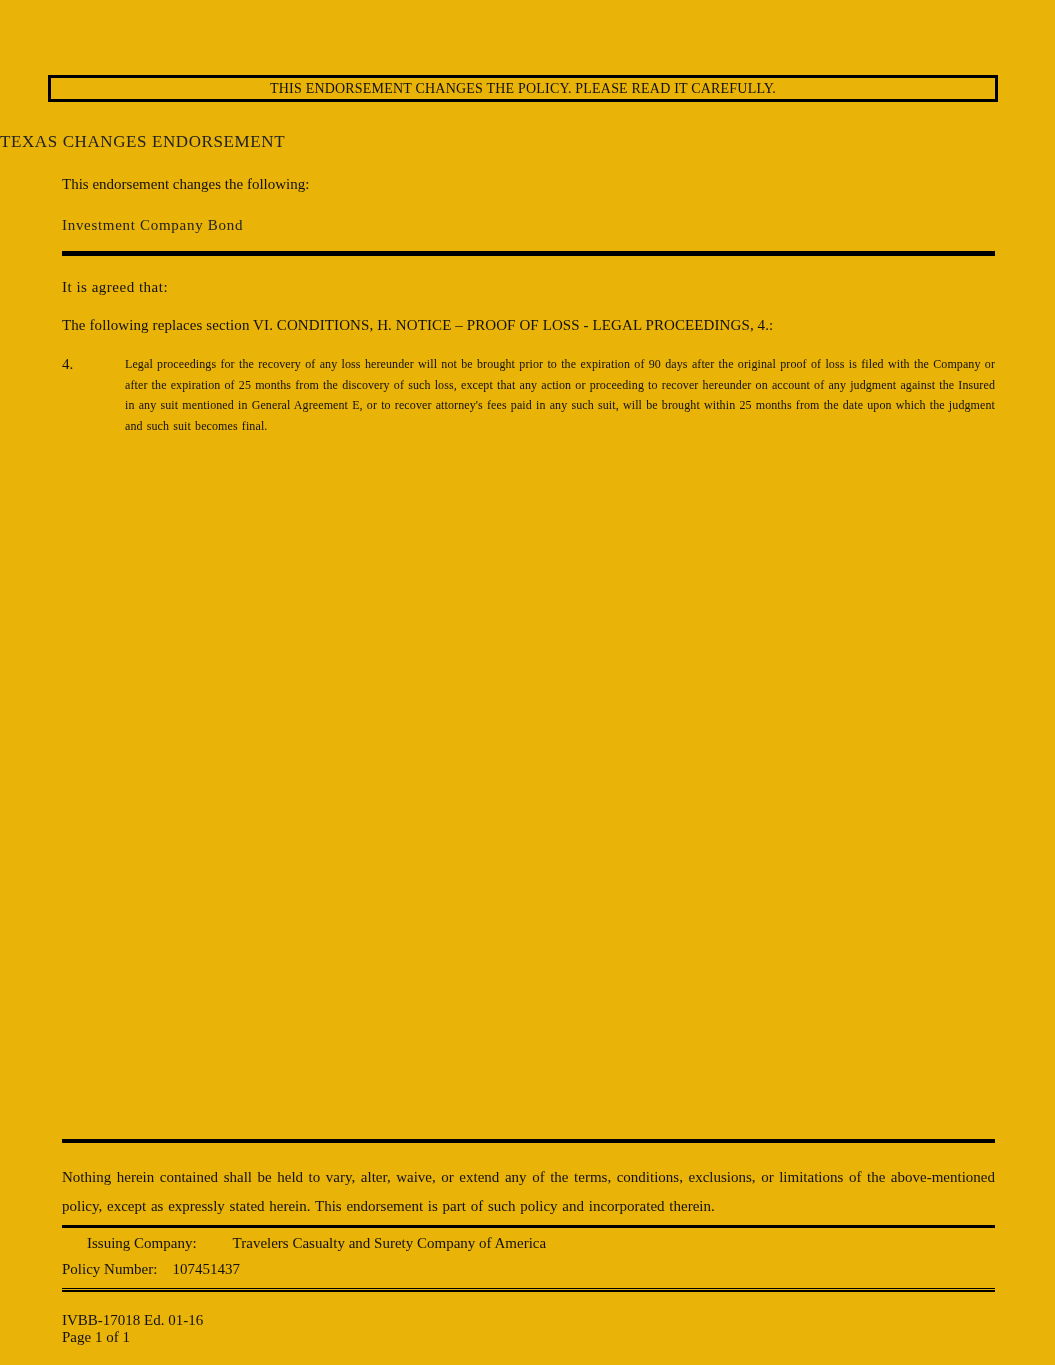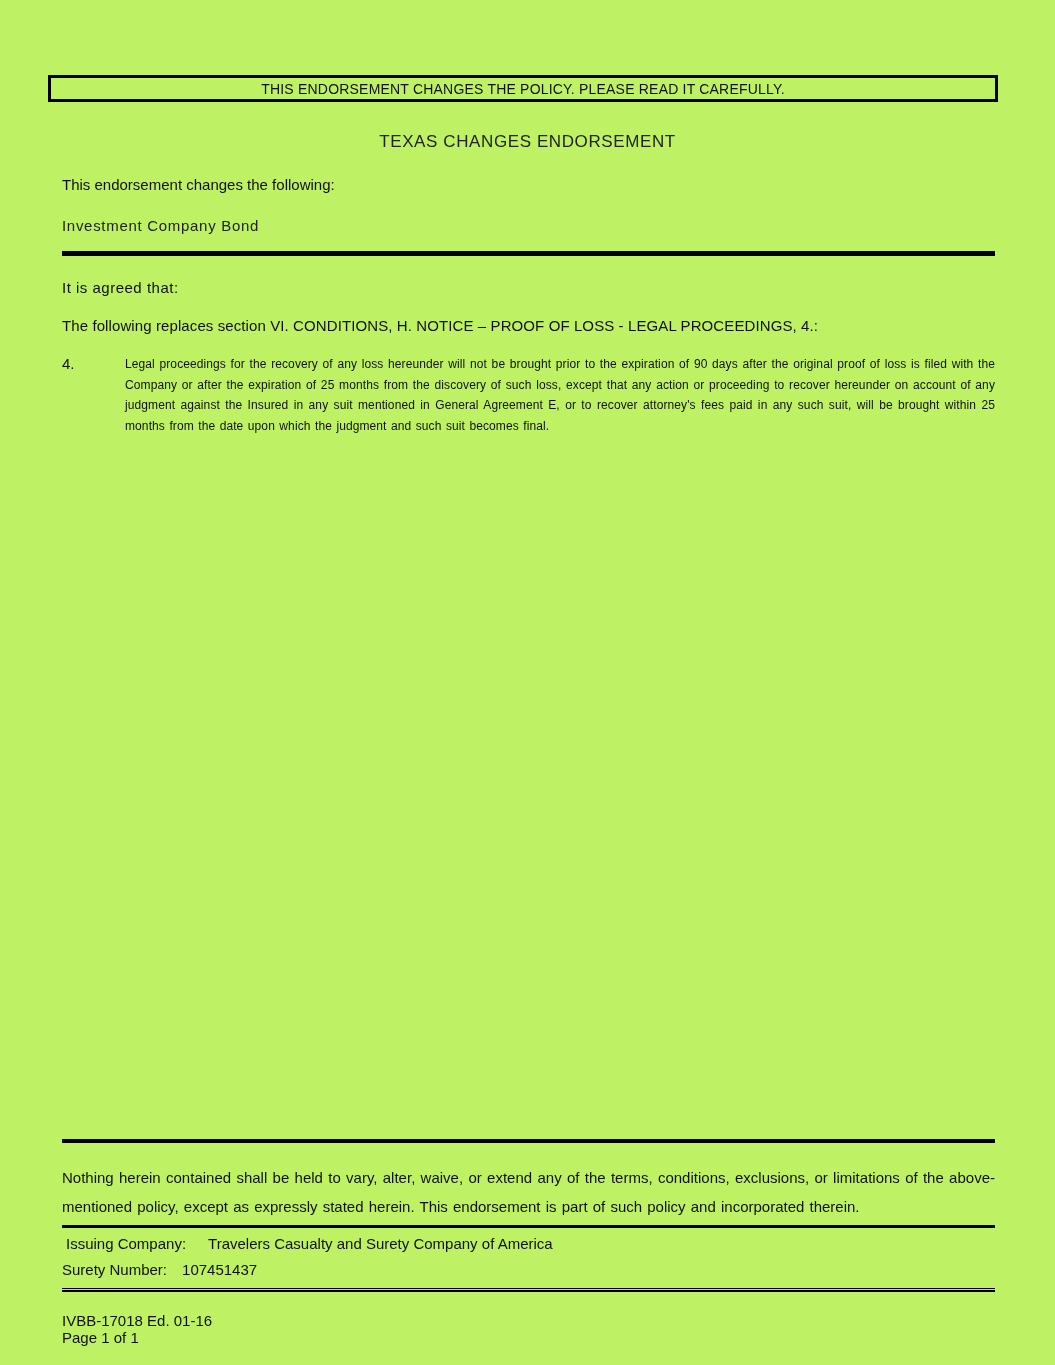--- a/index.html
+++ b/index.html
@@ -1,23 +1,23 @@
 <!DOCTYPE html>
 <html><head>
 <meta charset="utf-8">
 <style>
   * { margin: 0; padding: 0; box-sizing: border-box; }
   html, body { background: #ffffff; }
   .page {
     position: relative;
     width: 1055px;
     height: 1365px;
-    background: #bef264;
+    background: #eab308;
     color: #111;
-    font-family: Liberation Sans, sans-serif;
+    font-family: Liberation Serif, serif;
     overflow: hidden;
   }
   .notice-box {
     position: absolute;
     top: 75px;
     left: 48px;
     width: 950px;
     height: 27px;
     border: 3px solid #000;
     display: flex;
@@ -27,21 +27,21 @@
   .notice-text {
     font-size: 14px;
     letter-spacing: 0.2px;
     color: #111;
   }
   .doc-title {
     position: absolute;
     top: 132px;
     left: 0;
     right: 0;
-    text-align: center;
+    text-align: left;
     font-size: 17px;
     letter-spacing: 0.6px;
     color: #222;
   }
   .changes-label {
     position: absolute;
     top: 176px;
     left: 62px;
     font-size: 15px;
   }
@@ -118,22 +118,23 @@
   .rule-thin {
     margin-top: 4px;
     height: 3px;
     border-top: 1px solid #000;
     border-bottom: 2px solid #000;
   }
   .issuing-row {
     margin-top: 7px;
     padding-left: 4px;
     display: flex;
-    gap: 22px;
-    font-size: 15px;
+    gap: 36px;
+    font-size: 15px;
+    margin-left: 21px;
   }
   .policy-row {
     margin-top: 9px;
     display: flex;
     gap: 15px;
     font-size: 15px;
   }
   .rule-heavy-3 {
     margin-top: 10px;
     height: 4px;
@@ -185,21 +186,21 @@
     <div class="disclaimer">Nothing herein contained shall be held to vary, alter, waive, or extend any of the terms, conditions, exclusions, or limitations of the above-mentioned policy, except as expressly stated herein. This endorsement is part of such policy and incorporated therein.</div>
 
     <div class="rule-thin"></div>
 
     <div class="issuing-row">
       <span>Issuing Company:</span>
       <span>Travelers Casualty and Surety Company of America</span>
     </div>
 
     <div class="policy-row">
-      <span>Surety Number:</span>
+      <span>Policy Number:</span>
       <span>107451437</span>
     </div>
 
     <div class="rule-heavy-3"></div>
 
     <div class="form-row">
       <span>IVBB-17018 Ed. 01-16</span>
       <span>Page 1 of 1</span>
     </div>
 

